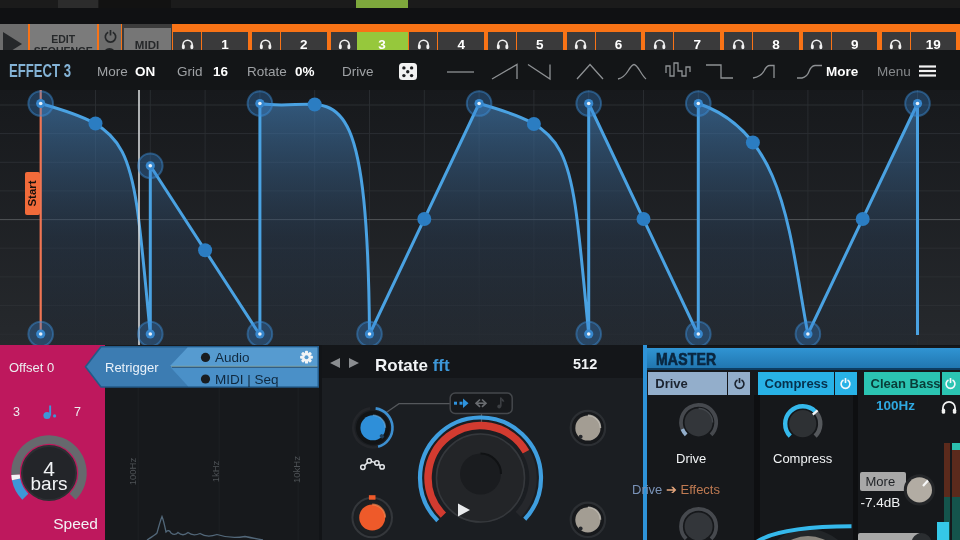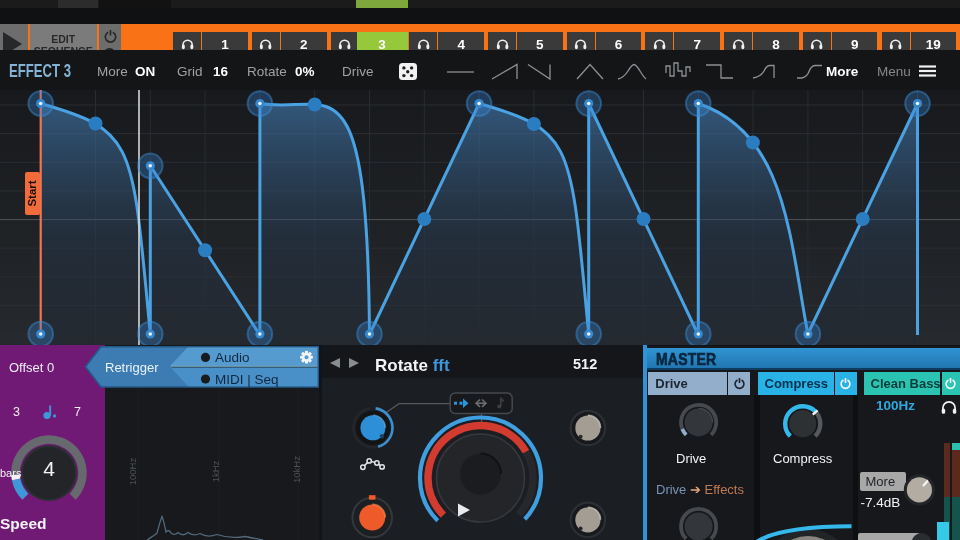--- a/index.html
+++ b/index.html
@@ -22,20 +22,23 @@
  <div class="abs" style="left:29.5px;top:0;width:67.5px;height:41.5px;background:#7b7b7b;color:#26282a;font-weight:bold;font-size:10.5px;text-align:center;line-height:12px;padding-top:9px;letter-spacing:0">EDIT<br>SEQUENCE</div>
 
  <div class="abs" style="left:99px;top:0;width:22px;height:41.5px;background:#6d6d6d">
   <svg class="abs" style="left:3.5px;top:5px" width="15" height="15" viewBox="0 0 15 15">
         <path d="M5.2,3.2 A5.2,5.2 0 1 0 9.8,3.2" fill="none" stroke="#26282a" stroke-width="1.7"></path>
         <line x1="7.5" y1="1" x2="7.5" y2="6.5" stroke="#26282a" stroke-width="1.7"></line>
       </svg>
   <div class="abs" style="left:4px;top:24px;width:13px;height:13px;border-radius:50%;background:#232527"></div>
  </div>
 
+ <div class="abs" style="left:122px;top:0;width:50px;height:41.5px;background:#3c3c3c">
+  <div class="abs" style="left:1.5px;top:3.5px;width:47px;height:34px;background:#767676;color:#26282a;font-weight:bold;font-size:11.5px;text-align:center;line-height:34px">MIDI</div>
+ </div>
  <div class="abs" style="left:173.2px;top:8px;width:28px;height:41.5px;background:#3a3a3b;text-align:center">
   <div style="margin-top:7px;line-height:0"><svg width="13" height="11" viewBox="0 0 13 11">
           <path d="M2,8.6 V5.8 A4.6 4.6 0 0 1 11.2,5.8 V8.6" fill="none" stroke="#f2f2f2" stroke-width="1.5"></path>
           <rect x="0.9" y="5.6" width="2.9" height="4.6" rx="1.4" fill="#f2f2f2"></rect>
           <rect x="9.4" y="5.6" width="2.9" height="4.6" rx="1.4" fill="#f2f2f2"></rect>
         </svg></div>
   <div style="width:14.5px;height:14.5px;border-radius:50%;background:#ed6b2b;margin:6.5px auto 0"></div>
     </div>
 <div class="abs" style="left:202.2px;top:8px;width:45.7px;height:41.5px;background:#3a3a3b;text-align:center;color:#fff">
   <div style="font-size:13.5px;font-weight:bold;margin-top:6px;line-height:13px">1</div>
@@ -351,39 +354,39 @@
     <circle cx="533.9" cy="34" r="7" fill="#2b7dc2"></circle>
     <circle cx="643.5" cy="129" r="7" fill="#2b7dc2"></circle>
     <circle cx="752.9" cy="52.5" r="7" fill="#2b7dc2"></circle>
     <circle cx="862.7" cy="129" r="7" fill="#2b7dc2"></circle>
 </svg>
 <div class="abs" style="left:25.3px;top:172.3px;width:15px;height:43px;background:#f26b3a;border-radius:2px"></div>
 <div class="abs" style="left:11.3px;top:179.3px;width:43px;height:29px;color:#18100c;font-weight:bold;font-size:11.5px;transform:rotate(-90deg);text-align:center;line-height:29px">Start</div>
 
 <div id="bottom" class="abs" style="left:0;top:345px;width:960px;height:195px;background:#121417">
 
- <div class="abs" style="left:0;top:0;width:105px;height:195px;background:#701a75">
+ <div class="abs" style="left:0;top:0;width:105px;height:195px;background:#be185d">
   <div class="abs" style="left:9px;top:15px;color:#eceef0;font-size:13px">Offset 0</div>
   <div class="abs" style="left:13px;top:60px;color:#eceef0;font-size:12.5px">3</div>
   <div class="abs" style="left:74px;top:60px;color:#eceef0;font-size:12.5px">7</div>
   <svg class="abs" style="left:40px;top:58px" width="18" height="18" viewBox="0 0 18 18">
         <circle cx="7" cy="12.5" r="3.6" fill="#3d97d8"></circle>
         <rect x="9.2" y="2.5" width="1.9" height="10" fill="#3d97d8"></rect>
         <circle cx="14.6" cy="12.9" r="1.6" fill="#3d97d8"></circle>
       </svg>
   <svg class="abs" style="left:9px;top:88px" width="80" height="80" viewBox="0 0 80 80">
    <path d="M6.55,41.75 A33.5,33.5 0 1 1 63.69,63.69" fill="none" stroke="#66696d" stroke-width="8.5"></path>
    <path d="M16.31,63.69 A33.5,33.5 0 0 1 7.12,46.39" fill="none" stroke="#3d97d8" stroke-width="8.5"></path>
    <path d="M7.12,46.39 A33.5,33.5 0 0 1 6.55,41.75" fill="none" stroke="#f2f4f6" stroke-width="8.5"></path>
    <circle cx="40" cy="40" r="27" fill="#232529"></circle>
    <circle cx="40" cy="40" r="27" fill="none" stroke="#2c2f33" stroke-width="2"></circle>
   </svg>
   <div class="abs" style="left:0;top:112px;width:98px;text-align:center;color:#f2f4f6;font-size:21px">4</div>
-  <div class="abs" style="left:0;top:122px;width:98px;text-align:left;color:#f2f4f6;font-size:11px">bars</div>
-  <div class="abs" style="left:0;top:170px;width:98px;text-align:left;color:#f2f4f6;font-size:15.5px;font-weight:bold">Speed</div>
+  <div class="abs" style="left:0;top:128px;width:98px;text-align:center;color:#f2f4f6;font-size:19px">bars</div>
+  <div class="abs" style="left:0;top:170px;width:98px;text-align:right;color:#f2f4f6;font-size:15.5px;font-weight:normal">Speed</div>
  </div>
 
  <div class="abs" style="left:105px;top:0;width:213.5px;height:195px;background:#17191c">
   <svg class="abs" style="left:0;top:0" width="213.5" height="195" viewBox="0 0 213.5 195">
    <g stroke="#1e2124" stroke-width="1">
           <line x1="33.2" y1="8" x2="33.2" y2="195"></line>
           <line x1="114.2" y1="8" x2="114.2" y2="195"></line>
           <line x1="193.1" y1="8" x2="193.1" y2="195"></line>
         </g>
    <path d="M42,195 Q50,190 52,188 Q55.5,175 57,171.5 Q58.5,175 61,187 Q64,184 66,188 Q70,191 73,187.5 Q78,192 83,187.5 Q88,191.5 95,188.5 Q102,193 112,189.5 Q125,194 140,191.5 Q150,193.5 158,195" fill="none" stroke="#5d7689" stroke-width="1.3" opacity="0.85"></path>
@@ -518,21 +521,21 @@
 <circle cx="698.1" cy="181.4" r="14" fill="#33363a"></circle>
       <circle cx="807" cy="232" r="48" fill="#222528"></circle>
 <path d="M756,197 Q779,181.5 851,181.3" fill="none" stroke="#35b9ec" stroke-width="4"></path>
 <circle cx="807.5" cy="229.5" r="38.5" fill="#8a857d"></circle>
       <circle cx="918.9" cy="144.9" r="15.6" fill="#232528"></circle>
 <circle cx="918.9" cy="144.9" r="12.6" fill="#b2aca3"></circle>
 <line x1="922.5" y1="141" x2="927.5" y2="135.5" stroke="#f5f6f7" stroke-width="2.2"></line>
 <circle cx="921" cy="198" r="10" fill="#2a2d30"></circle>
 </svg>
 <div class="abs" style="left:676px;top:105.5px;color:#f2f4f6;font-size:13px">Drive</div>
-<div class="abs" style="left:656px;top:137px;font-size:13px;color:#7a93b8">Drive <span style="color:#e2a47b">➔</span> <span style="color:#bf7a52">Effects</span></div>
+<div class="abs" style="left:632px;top:137px;font-size:13px;color:#7a93b8">Drive <span style="color:#e2a47b">➔</span> <span style="color:#bf7a52">Effects</span></div>
 <div class="abs" style="left:773px;top:105.5px;color:#f2f4f6;font-size:13px">Compress</div>
 <div class="abs" style="left:876px;top:53px;color:#2fa8e0;font-weight:bold;font-size:13.5px">100Hz</div>
 <svg class="abs" style="left:941px;top:55.5px" width="16" height="14" viewBox="0 0 17 14">
       <path d="M2,11 V7 A6.5 6.5 0 0 1 15,7 V11" fill="none" stroke="#f2f2f2" stroke-width="1.8"></path>
       <rect x="0.8" y="7.6" width="3.6" height="5.6" rx="1.7" fill="#f2f2f2"></rect>
       <rect x="12.6" y="7.6" width="3.6" height="5.6" rx="1.7" fill="#f2f2f2"></rect>
     </svg>
 <div class="abs" style="left:943.6px;top:98px;width:6.2px;height:54px;background:#5b2a1c"></div>
 <div class="abs" style="left:943.6px;top:152px;width:6.2px;height:43px;background:#14544c"></div>
 <div class="abs" style="left:951.5px;top:98px;width:8.5px;height:54px;background:#5b2a1c"></div>

